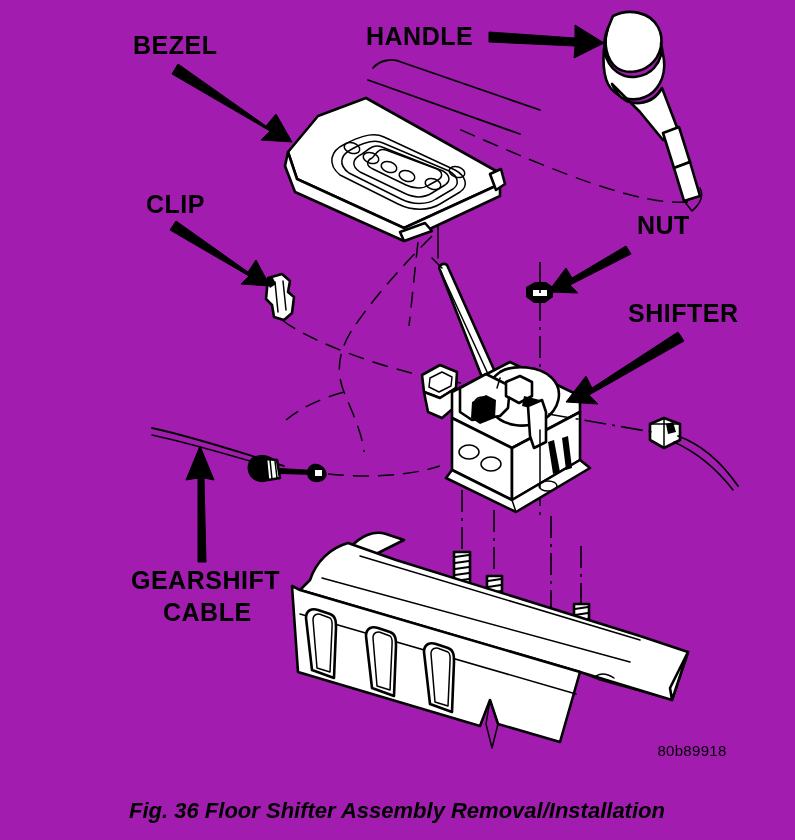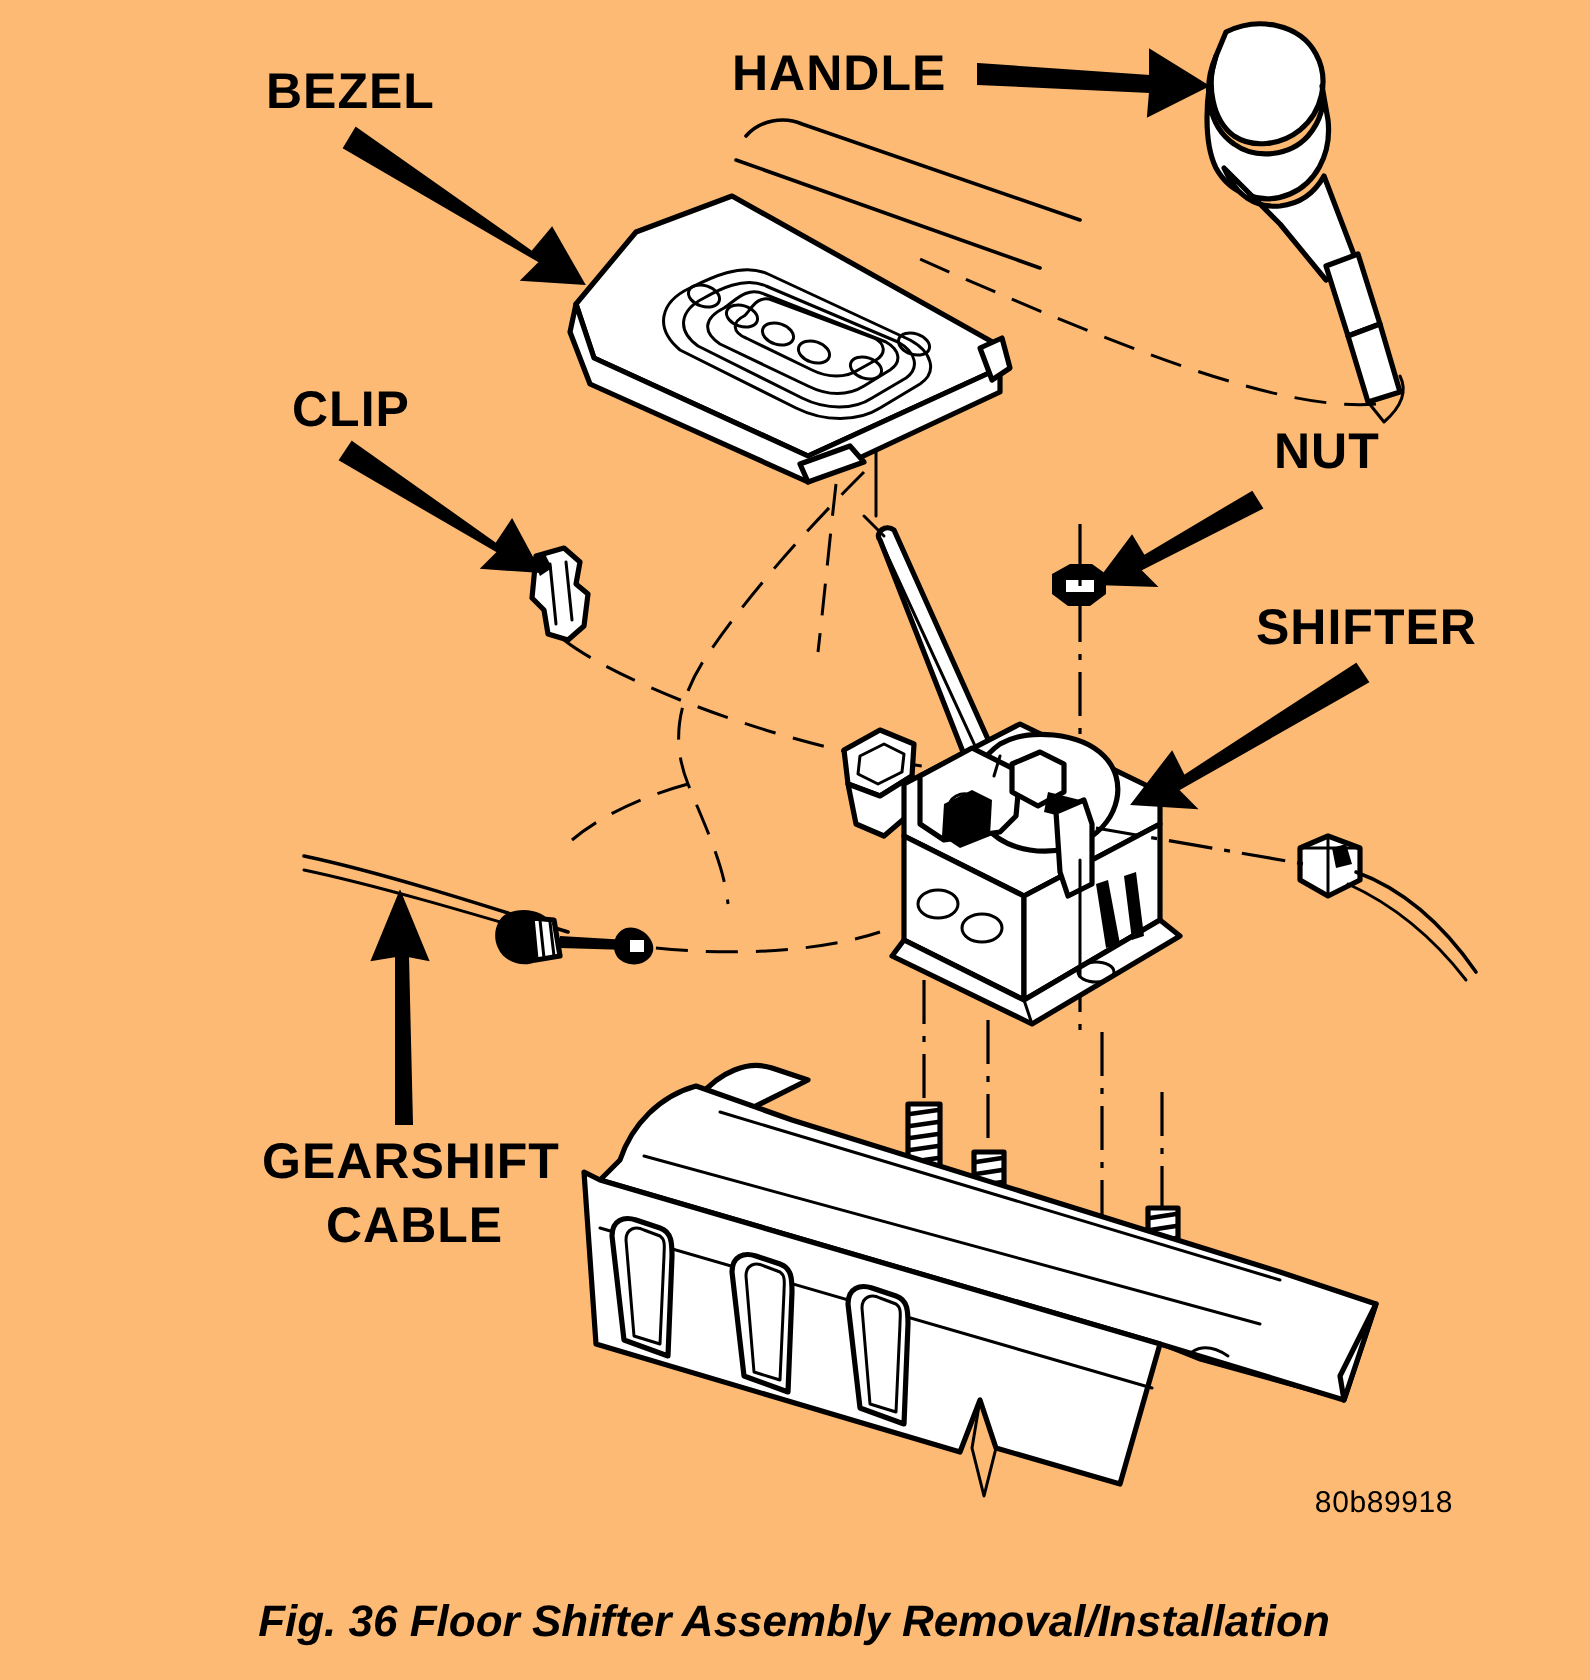--- a/index.html
+++ b/index.html
@@ -11,21 +11,21 @@
     width: 795px;
     height: 840px;
     overflow: hidden;
     font-family: "Liberation Sans", sans-serif;
     color: #000000;
   }
   #figure-root {
     position: relative;
     width: 795px;
     height: 840px;
-    background: #fdba74;
+    background: #a21caf;
   }
   #diagram-svg {
     position: absolute;
     left: 0;
     top: 0;
     width: 795px;
     height: 840px;
     display: block;
   }
   .callout-text {

